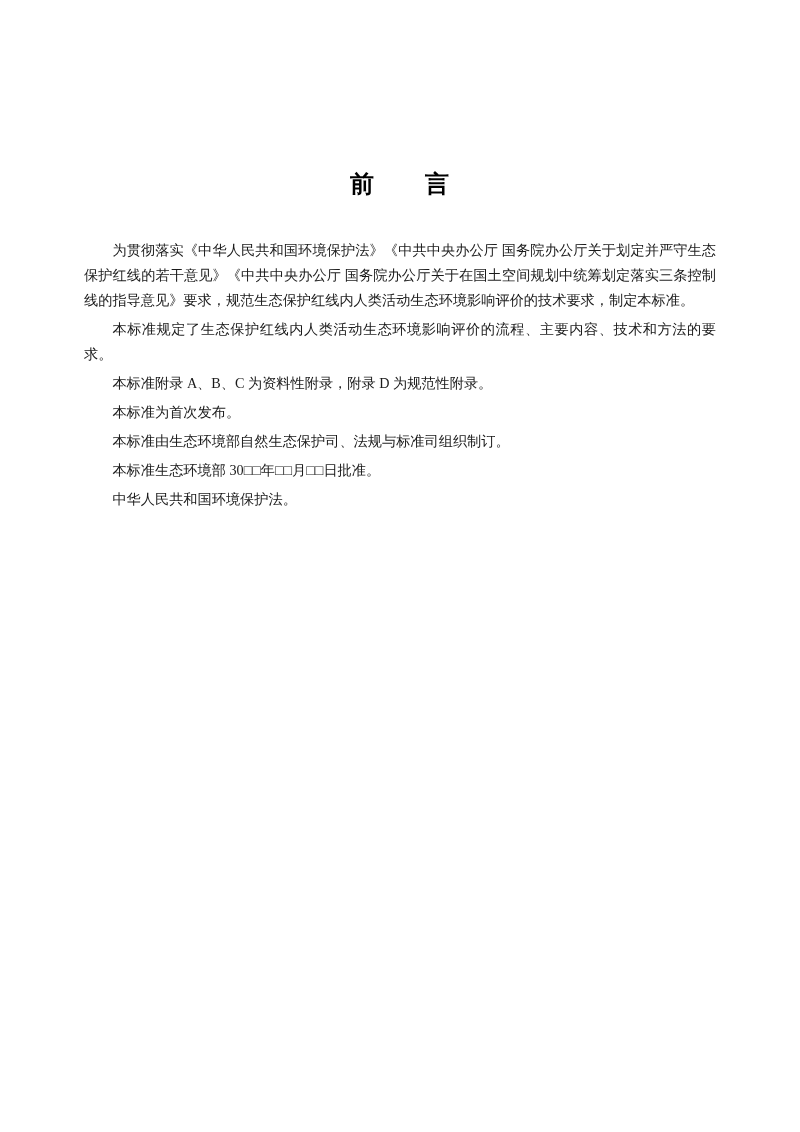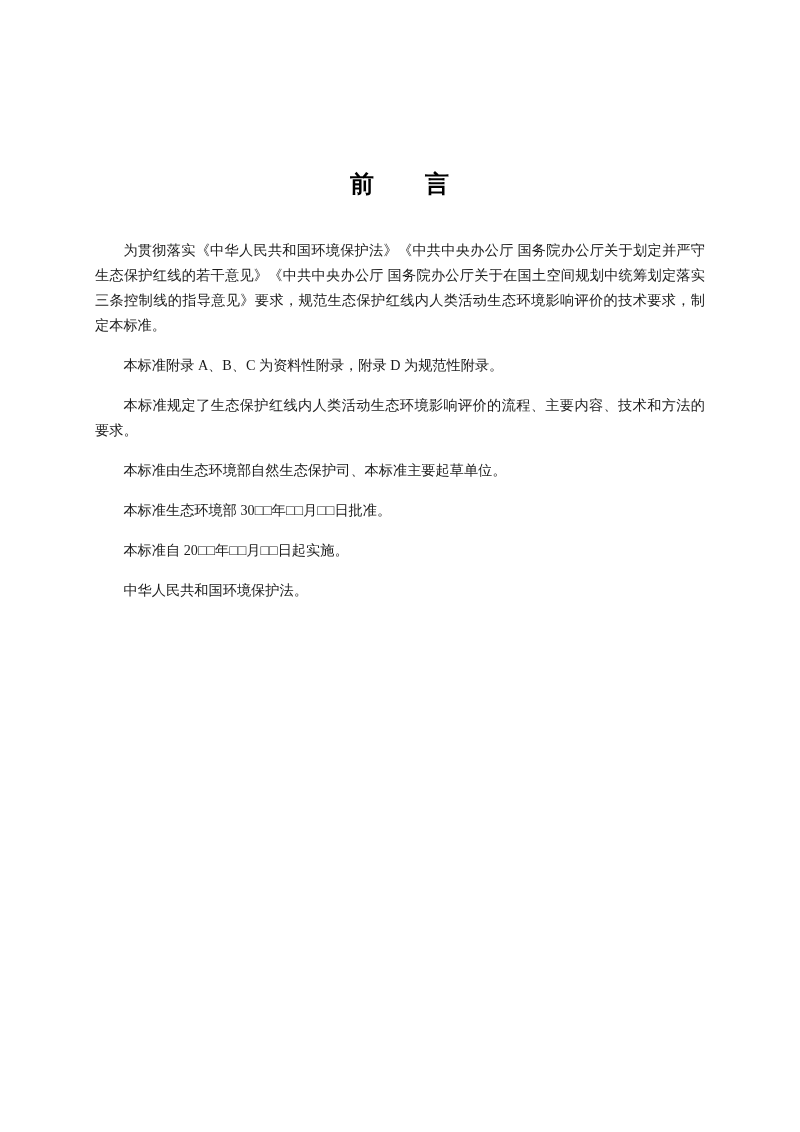--- a/index.html
+++ b/index.html
@@ -28,32 +28,32 @@
   }
   .doc-body {
     margin: 41px 80px 0 80px;
     font-family: "Liberation Serif", "DejaVu Serif", serif;
     font-size: 14.2px;
     line-height: 25px;
     text-align: justify;
     color: #1a1a1a;
   }
   .para {
-    margin: 15px;
+    margin: 4px;
     padding: 0;
     text-indent: 2em;
   }
 </style>
 </head>
 <body>
 
 <div class="page">
   <h1 class="doc-title">前　　言</h1>
   <div class="doc-body">
     <p class="para">为贯彻落实《中华人民共和国环境保护法》《中共中央办公厅 国务院办公厅关于划定并严守生态保护红线的若干意见》《中共中央办公厅 国务院办公厅关于在国土空间规划中统筹划定落实三条控制线的指导意见》要求，规范生态保护红线内人类活动生态环境影响评价的技术要求，制定本标准。</p>
+    <p class="para">本标准规定了生态保护红线内人类活动生态环境影响评价的流程、主要内容、技术和方法的要求。</p>
     <p class="para">本标准附录 A、B、C 为资料性附录，附录 D 为规范性附录。</p>
-    <p class="para">本标准规定了生态保护红线内人类活动生态环境影响评价的流程、主要内容、技术和方法的要求。</p>
-    <p class="para">本标准由生态环境部自然生态保护司、本标准主要起草单位。</p>
+    <p class="para">本标准为首次发布。</p>
+    <p class="para">本标准由生态环境部自然生态保护司、法规与标准司组织制订。</p>
     <p class="para">本标准生态环境部 30□□年□□月□□日批准。</p>
-    <p class="para">本标准自 20□□年□□月□□日起实施。</p>
     <p class="para">中华人民共和国环境保护法。</p>
   </div>
 </div>
 
 </body></html>

